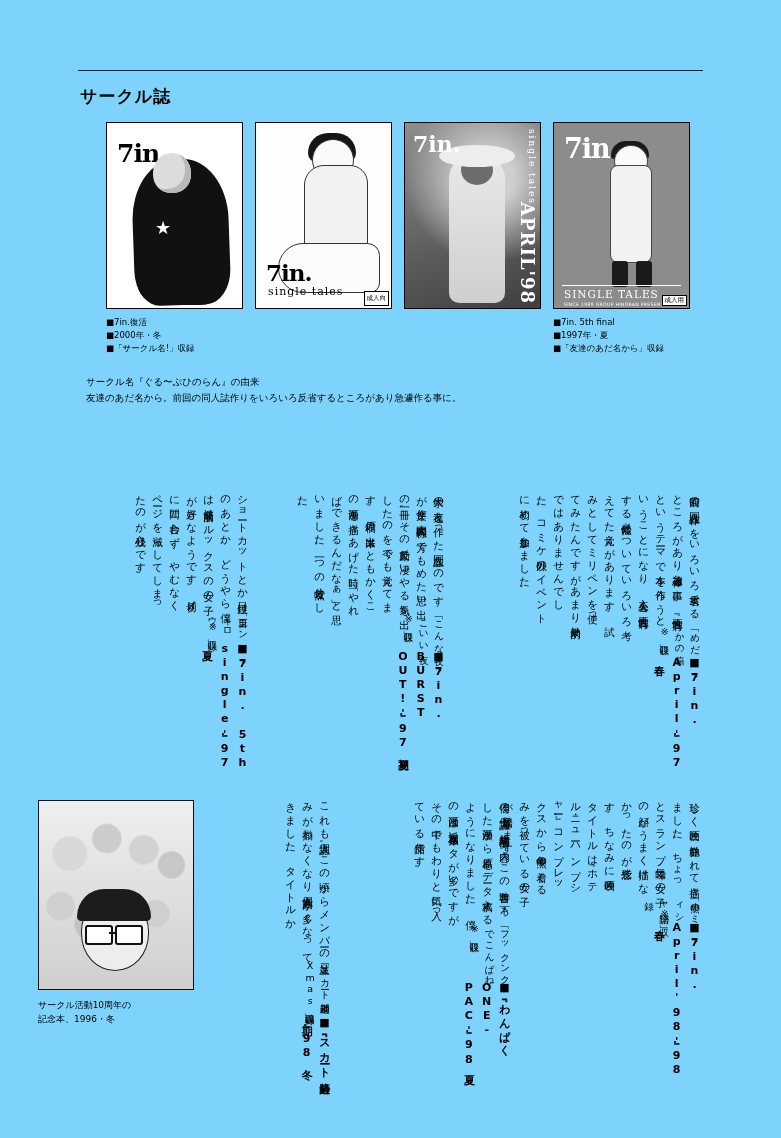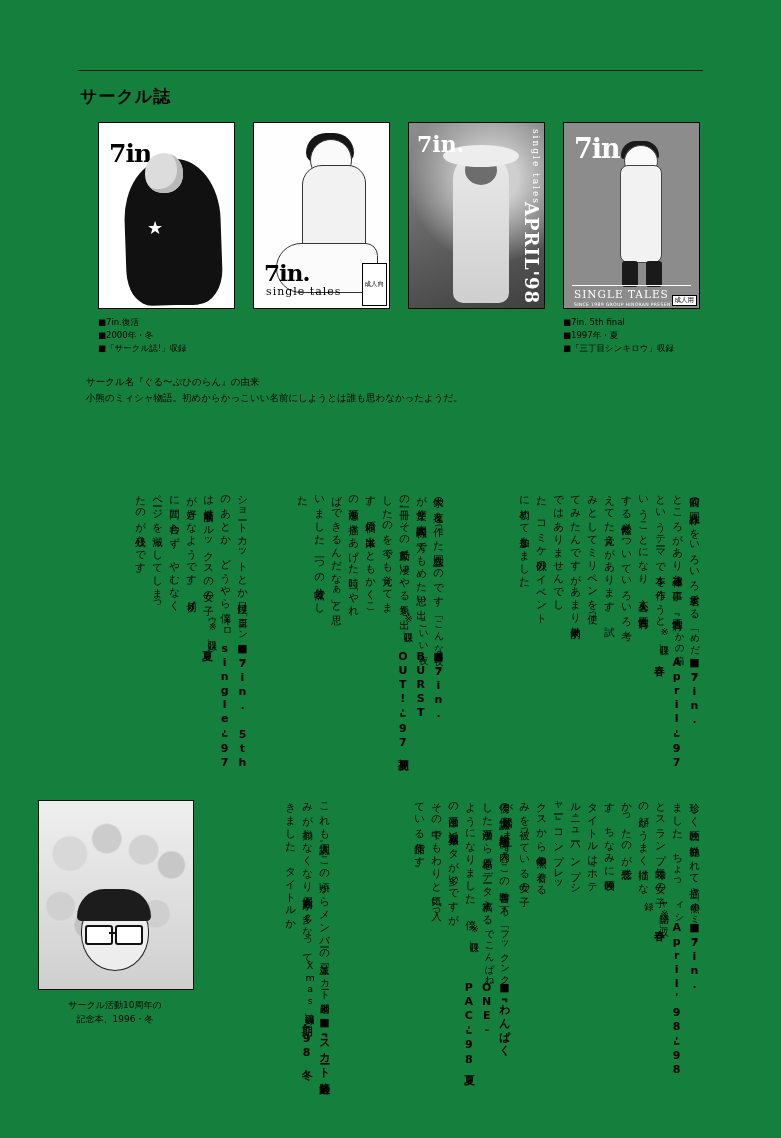--- a/index.html
+++ b/index.html
@@ -6,41 +6,41 @@
   body{
     width:781px;height:1138px;
     background:#ffffff;
     font-family:"DejaVu Sans","Liberation Sans",sans-serif;
     color:#000;
     overflow:hidden;
     position:relative;
   }
   .page{
     position:absolute;inset:0;
-    background:#15803d;
+    background:#7dd3fc;
   }
 
   
   .top-section{
     position:absolute;
     left:78px;top:70px;width:625px;
     border-top:1.5px solid #1a1a1a;
     padding-top:14px;
   }
   .section-title{
     font-size:17px;
     font-weight:bold;
     letter-spacing:1px;
     margin:0 0 14px 2px;
   }
 
   .covers{
     display:flex;
-    gap:20px;
-    margin-left:20px;
+    gap:14px;
+    margin-left:28px;
   }
   .cover-block{width:135px;}
   .cover{
     width:135px;height:185px;
     border:1px solid #000;
     position:relative;
     overflow:hidden;
     background:#fff;
   }
   .cover-caption{
@@ -102,21 +102,21 @@
     position:absolute;left:52px;top:10px;width:48px;height:30px;
     background:#161616;border-radius:24px 24px 12px 12px;
   }
   .c2 .legs{
     position:absolute;left:22px;top:120px;width:100px;height:48px;
     border:1.1px solid #333;background:#fbfbfb;
     border-radius:40px 20px 16px 40px;
   }
   .c2 .badge{
     position:absolute;right:2px;bottom:2px;
-    font-size:6.5px;border:1px solid #000;padding:16px 2px;background:#fff;
+    font-size:6.5px;border:1px solid #000;padding:2px 2px;background:#fff;
   }
 
   
   .c3{background:#6f6f6f;}
   .c3 .wash{
     position:absolute;inset:0;
     background:
       radial-gradient(circle at 62% 30%, #cfcfcf 0 16%, rgba(207,207,207,0) 55%),
       linear-gradient(160deg,#8e8e8e 0%,#5c5c5c 60%,#3f3f3f 100%);
   }
@@ -264,21 +264,21 @@
     position:absolute;left:70px;top:131px;width:8px;height:2px;background:#111;
   }
   .photo .hairbig{
     position:absolute;left:38px;top:88px;width:74px;height:32px;
     background:#1c1c1c;border-radius:36px 36px 6px 6px;
   }
   .photo-caption{
     margin-top:8px;
     font-size:9px;
     line-height:1.6;
-    text-align:center;
+    text-align:left;
   }
 </style>
 </head>
 <body>
 
 <div class="page">
 
   <div class="top-section">
     <div class="section-title">サークル誌</div>
 
@@ -288,21 +288,21 @@
         <div class="cover c1">
           <div class="logo">7in.</div>
           <div class="fig"></div>
           <div class="head"></div>
           <div class="star">★</div>
           <div class="leg"></div>
         </div>
         <div class="cover-caption">
           <div>■7in.復活</div>
           <div>■2000年・冬</div>
-          <div>■「サークル誌!」収録</div>
+          <div>■「サークル名!」収録</div>
         </div>
       </div>
 
       <div class="cover-block">
         <div class="cover c2">
           <div class="hair"></div>
           <div class="head"></div>
           <div class="torso"></div>
           <div class="legs"></div>
           <div class="logo">7in.</div>
@@ -332,29 +332,29 @@
           <div class="boot l"></div>
           <div class="boot r"></div>
           <div class="band"></div>
           <div class="st">SINGLE TALES</div>
           <div class="st2">SINCE 1989 GROUP HINORAN PRESENTS</div>
           <div class="badge">成人用</div>
         </div>
         <div class="cover-caption">
           <div>■7in. 5th final</div>
           <div>■1997年・夏</div>
-          <div>■「三丁目シンキロウ」収録</div>
+          <div>■「友達のあだ名から」収録</div>
         </div>
       </div>
 
     </div>
 
     <div class="origin-note">
       <div>サークル名『ぐる〜ぷひのらん』の由来</div>
-      <div>小熊のミィシャ物語。初めからかっこいい名前にしようとは誰も思わなかったようだ。</div>
+      <div>友達のあだ名から。前回の同人誌作りをいろいろ反省するところがあり急遽作る事に。</div>
     </div>
   </div>
 
   <div class="vgroup block-mid" style="right:78px;">
     <div class="vcol vhead" style="position:relative;">■『7in. April』'97春</div>
     <div class="vcol vsub" style="position:relative;">「めだかの箱※」収録</div>
     <div class="vcol" style="position:relative;height:282px;">前回の同人誌作りをいろいろ反省するところがあり急遽作る事に。『両性具有』というテーマで本を作ろうということになり、主人公を両性具有にする必然性についていろいろ考えてた覚えがあります。試みとしてミリペンを使ってみたんですがあまり効果的ではありませんでした。コミケ以外のイベントに初めて参加しました。</div>
   </div>
 
   <div class="vgroup block-mid" style="right:334px;">

